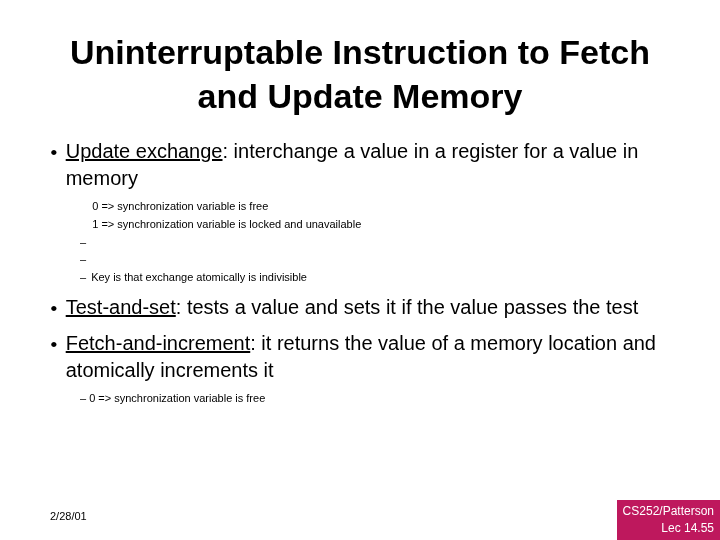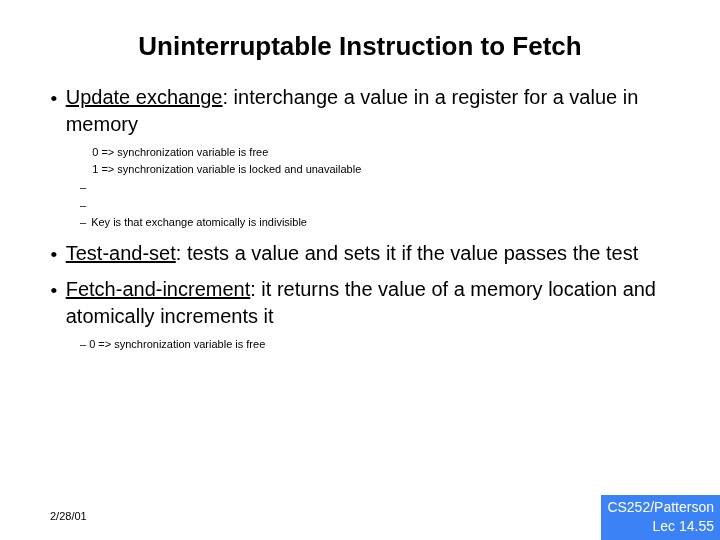--- a/index.html
+++ b/index.html
@@ -21,21 +21,21 @@
       width: 720px;
       height: 540px;
       background: #ffffff;
       padding: 30px 50px 20px 50px;
       position: relative;
     }
 
     .title {
       text-align: center;
       font-family: 'Comic Sans MS', 'Chalkboard SE', cursive, sans-serif;
-      font-size: 26px;
+      font-size: 34px;
       font-weight: bold;
       color: #000000;
       line-height: 1.3;
       margin-bottom: 20px;
     }
 
     .bullet-section {
       margin-bottom: 8px;
     }
 
@@ -94,23 +94,23 @@
       font-size: 11px;
       color: #000000;
       line-height: 1.6;
       text-indent: 0;
     }
 
     .bottom-bar {
       position: absolute;
       bottom: 0;
       right: 0;
-      background: #3b82f6;
+      background: #be185d;
       color: #ffffff;
-      font-size: 14px;
+      font-size: 12px;
       padding: 3px 6px;
       font-family: Arial, sans-serif;
       text-align: right;
       line-height: 1.4;
     }
 
     .date-label {
       position: absolute;
       bottom: 18px;
       left: 50px;
@@ -119,20 +119,21 @@
       color: #000000;
     }
   </style>
 </head>
 <body>
 
 <div class="slide">
 
   <div class="title">
     <span>Uninterruptable Instruction to Fetch</span><br>
+    <span>and Update Memory</span>
   </div>
 
   <div class="bullet-section">
     <div class="bullet-main">
       <span class="bullet-dot">•</span>
       <span class="bullet-text-large">
         <span class="underline">Update exchange</span><span>: interchange a value in a register for a value in memory</span>
       </span>
     </div>
 

